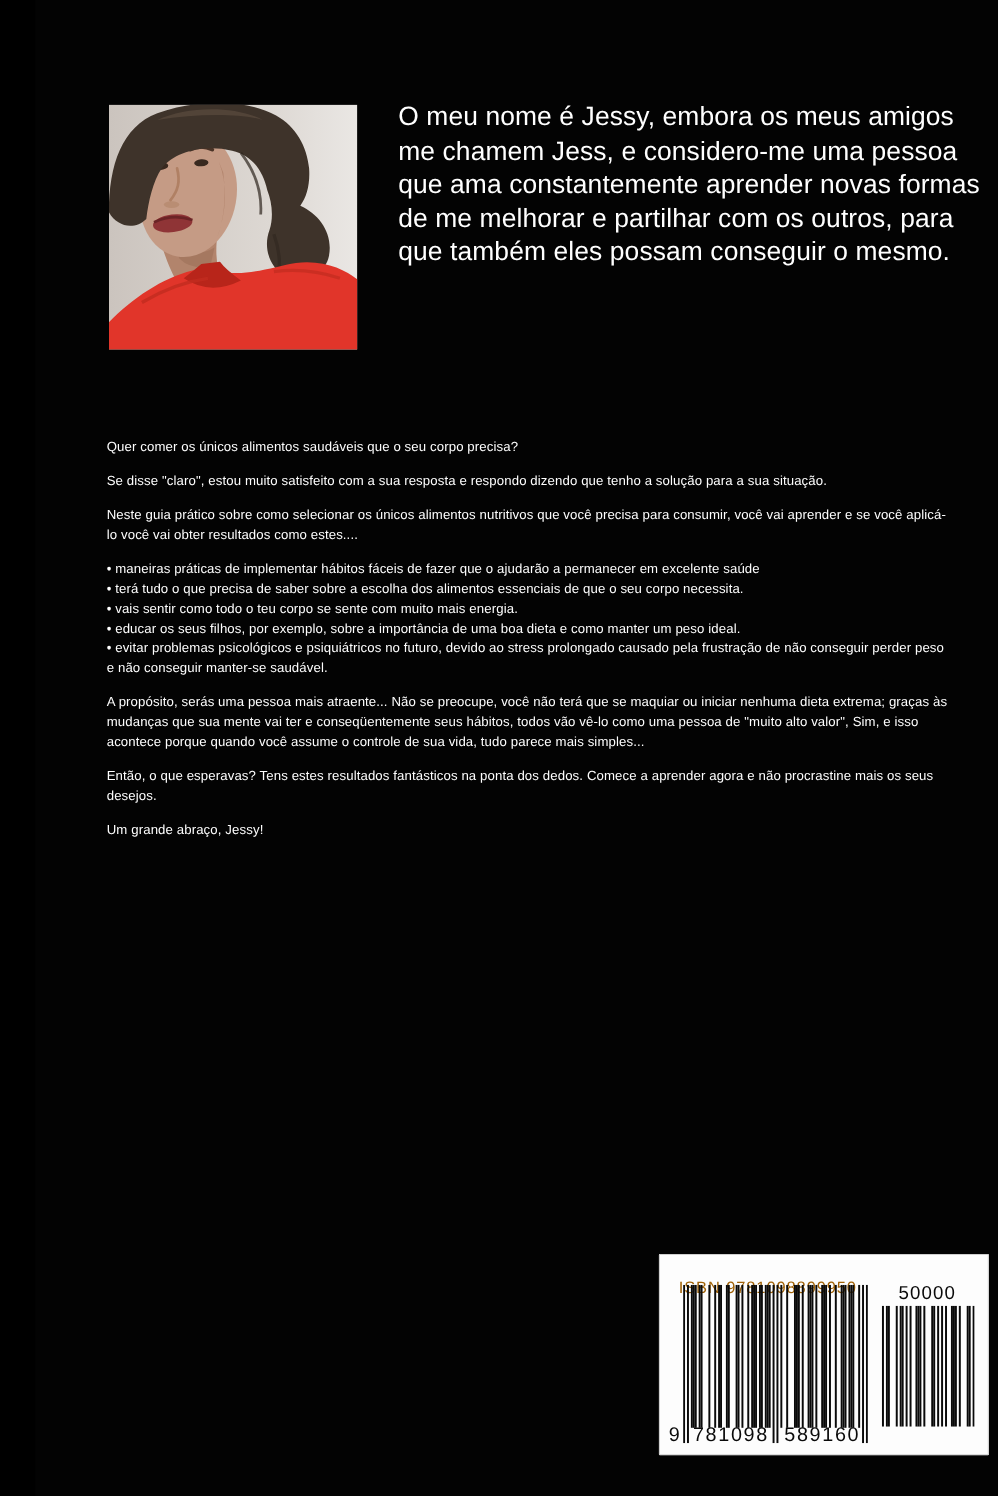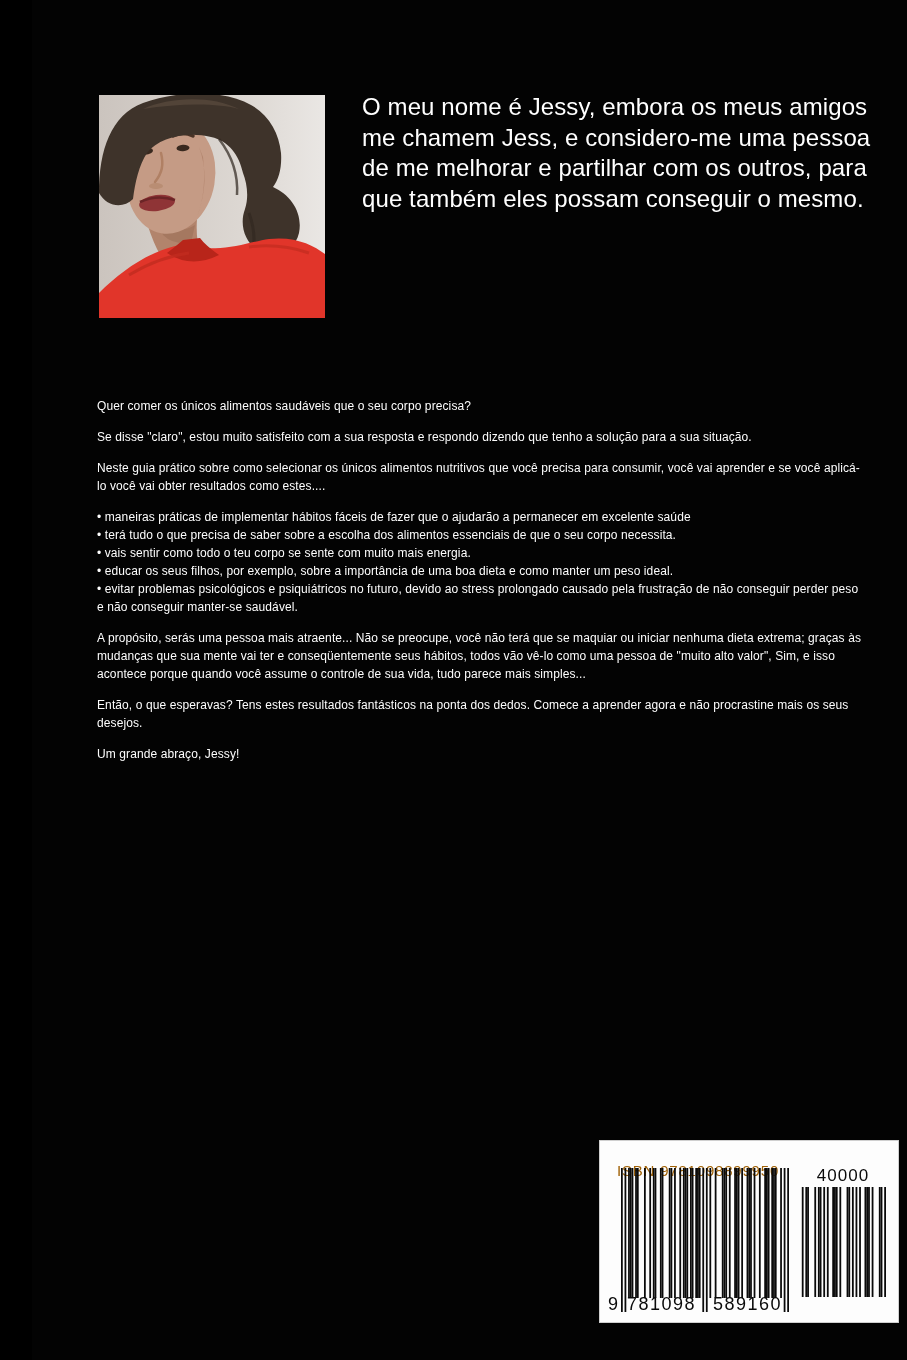--- a/index.html
+++ b/index.html
@@ -33,21 +33,21 @@
     font-size:15px;letter-spacing:0.8px;font-weight:500;
   }
   .ean13-svg{position:absolute;left:22px;top:28px;width:168px;height:144px;}
   .ean5-svg{position:absolute;left:201px;top:47px;width:86px;height:110px;}
   .supp-label{
     position:absolute;left:201px;top:26px;width:86px;text-align:center;
     color:#0a0a0a;font-size:17px;letter-spacing:1px;
   }
   .digit{position:absolute;top:154px;color:#0a0a0a;font-size:18px;letter-spacing:1.5px;}
   .digit-first{left:2px;width:17px;text-align:right;letter-spacing:0;}
-  .digit-left{left:28px;width:54px;text-align:center;}
+  .digit-left{left:28px;width:75px;text-align:center;}
   .digit-right{left:111px;width:75px;text-align:center;}
 </style>
 </head>
 <body>
 
 <div class="cover">
 
   <div class="photo" title="Author portrait: young woman with dark brown bob haircut and red shirt, looking down at camera">
     <svg viewBox="0 0 226 223" preserveAspectRatio="none">
       <defs>
@@ -89,20 +89,21 @@
                C122,158 150,147 170,144 C196,141 214,150 226,159 L226,223 Z" fill="#e1352a"></path>
       <path d="M68,158 Q92,174 120,160 Q106,150 101,143 L84,145 Q76,152 68,158 Z" fill="#b8251a"></path>
       <path d="M30,180 Q60,162 90,158" stroke="#c22c1f" stroke-width="3" fill="none" opacity="0.8"></path>
       <path d="M150,152 Q180,148 210,158" stroke="#c22c1f" stroke-width="3" fill="none" opacity="0.7"></path>
     </svg>
   </div>
 
   <div class="intro">
       <div>O meu nome é Jessy, embora os meus amigos</div>
       <div>me chamem Jess, e considero-me uma pessoa</div>
+      <div>que ama constantemente aprender novas formas</div>
       <div>de me melhorar e partilhar com os outros, para</div>
       <div>que também eles possam conseguir o mesmo.</div>
     </div>
 
   <div class="body-text" id="body-text">
       <div class="para">Quer comer os únicos alimentos saudáveis que o seu corpo precisa?</div>
       <div class="para">Se disse "claro", estou muito satisfeito com a sua resposta e respondo dizendo que tenho a solução para a sua situação.</div>
       <div class="para">Neste guia prático sobre como selecionar os únicos alimentos nutritivos que você precisa para consumir, você vai aprender e se você aplicá-lo você vai obter resultados como estes....</div>
       <div class="para">
         <div class="bullet">• maneiras práticas de implementar hábitos fáceis de fazer que o ajudarão a permanecer em excelente saúde</div>
@@ -164,21 +165,21 @@
         <rect x="81" y="0" width="1" height="130" fill="#0a0a0a"></rect>
         <rect x="82" y="0" width="1" height="130" fill="#0a0a0a"></rect>
         <rect x="83" y="0" width="1" height="130" fill="#0a0a0a"></rect>
         <rect x="85" y="0" width="1" height="130" fill="#0a0a0a"></rect>
         <rect x="86" y="0" width="1" height="130" fill="#0a0a0a"></rect>
         <rect x="87" y="0" width="1" height="130" fill="#0a0a0a"></rect>
         <rect x="90" y="0" width="1" height="130" fill="#0a0a0a"></rect>
         <rect x="92" y="0" width="1" height="144" fill="#0a0a0a"></rect>
         <rect x="94" y="0" width="1" height="144" fill="#0a0a0a"></rect>
       </svg>
-    <div class="supp-label">40000</div>
+    <div class="supp-label">50000</div>
     <svg id="ean5" class="ean5-svg" viewBox="0 0 48 110" preserveAspectRatio="none">
         <rect x="1" y="0" width="1" height="110" fill="#0a0a0a"></rect>
         <rect x="3" y="0" width="1" height="110" fill="#0a0a0a"></rect>
         <rect x="4" y="0" width="1" height="110" fill="#0a0a0a"></rect>
         <rect x="8" y="0" width="1" height="110" fill="#0a0a0a"></rect>
         <rect x="10" y="0" width="1" height="110" fill="#0a0a0a"></rect>
         <rect x="11" y="0" width="1" height="110" fill="#0a0a0a"></rect>
         <rect x="13" y="0" width="1" height="110" fill="#0a0a0a"></rect>
         <rect x="15" y="0" width="1" height="110" fill="#0a0a0a"></rect>
         <rect x="18" y="0" width="1" height="110" fill="#0a0a0a"></rect>

